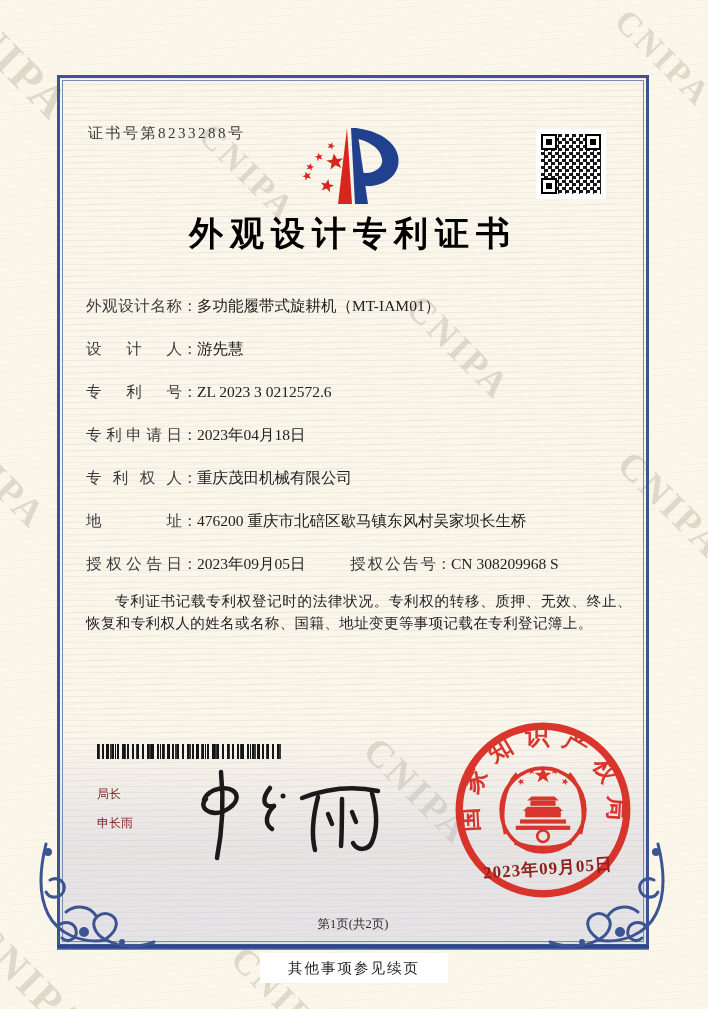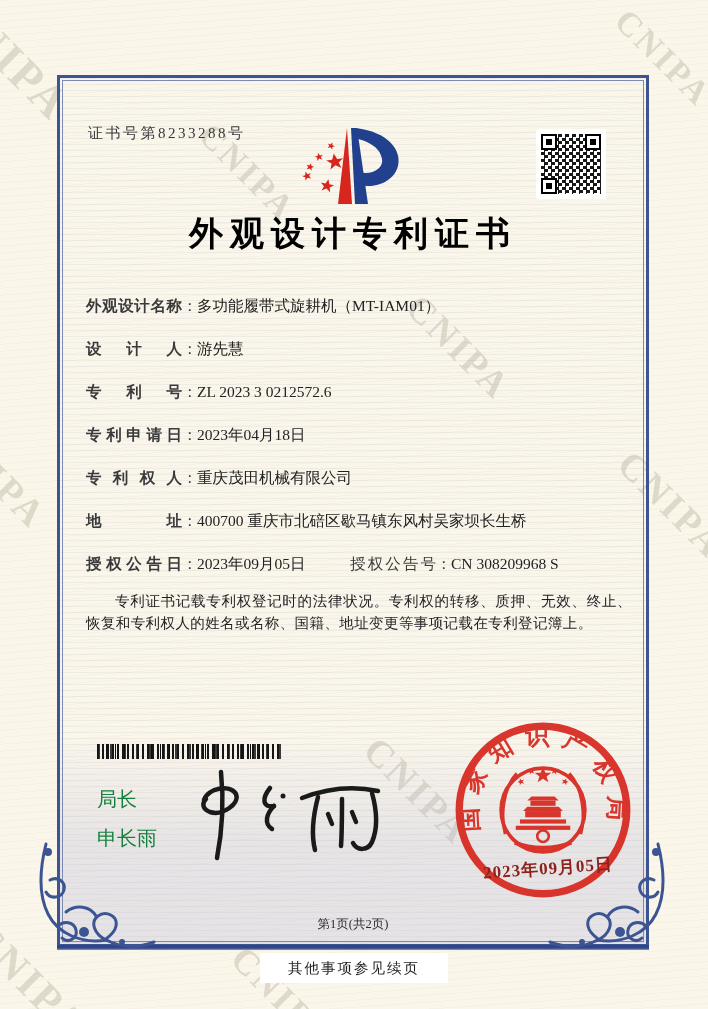--- a/index.html
+++ b/index.html
@@ -38,35 +38,35 @@
     background: repeating-conic-gradient(#181818 0% 25%, #ffffff 0% 50%) 0 0 / 7px 7px; }
   .finder{ position:absolute; width:16px; height:16px; border:2.5px solid #000; background:#fff; }
   .finder::after{ content:""; position:absolute; left:2.5px; top:2.5px; width:6px; height:6px; background:#000; }
   .f-tl{ left:0; top:0; } .f-tr{ right:0; top:0; } .f-bl{ left:0; bottom:0; }
   .title{ position:absolute; left:57px; top:211px; width:592px; text-align:center;
     font-size:34px; font-weight:bold; color:#000000; letter-spacing:7px; z-index:4; }
   .fields{ position:absolute; left:86px; top:296px; width:548px; z-index:4; }
   .field-row{ position:relative; height:27px; margin-bottom:16px; font-size:15.5px; color:#2c2c2e;
     white-space:nowrap; }
   .f-label{ display:inline-block; width:96px; text-align:justify; text-align-last:justify;
-    color:#3a3a3c; vertical-align:top;font-weight:bold; }
+    color:#3a3a3c; vertical-align:top; }
   .f-colon{ display:inline-block; width:15px; color:#3a3a3c; }
   .f-value{ color:#222; }
   .grant-group{ position:absolute; left:264px; top:0; }
   .f-label2{ display:inline-block; width:86px; text-align:justify; text-align-last:justify; color:#3a3a3c; }
   .paras{ position:absolute; left:86px; top:590px; width:546px; z-index:4;
     font-size:14.5px; line-height:22px; color:#1f1f21; text-align:justify; letter-spacing:.4px; }
   .paras p{ text-indent:2em; margin-bottom:9px; }
   .barcode{ position:absolute; left:97px; top:744px; width:184px; height:15px; z-index:4;
     background-image:
       repeating-linear-gradient(90deg,#161616 0 2px,transparent 2px 5px),
       repeating-linear-gradient(90deg,#101010 0 1px,transparent 1px 9px),
       repeating-linear-gradient(90deg,#3a3a3a 0 3px,transparent 3px 13px); }
   .director{ position:absolute; left:97px; top:786px; z-index:4;
-    font-family:"Liberation Sans","DejaVu Sans",sans-serif; font-size:20px; color:#15803d; }
+    font-family:"Liberation Sans","DejaVu Sans",sans-serif; font-size:12px; color:#7f1d1d; }
   .director div{ margin-bottom:12px; }
   .signature{ position:absolute; left:182px; top:766px; z-index:5; }
   .seal{ position:absolute; left:454px; top:721px; z-index:5; opacity:.92; }
   .seal-date{ position:absolute; left:462px; top:857px; width:172px; text-align:center; z-index:6;
     font-size:17px; font-weight:bold; color:#8d211b; letter-spacing:1px; transform:rotate(-4deg); }
   .page-indicator{ position:absolute; left:57px; top:916px; width:592px; text-align:center;
     font-size:12.5px; color:#2c2c2e; z-index:4; }
   .cont-strip{ position:absolute; left:260px; top:953px; width:188px; height:30px; background:#ffffff;
     z-index:5; display:flex; align-items:center; justify-content:center;text-align:center; }
   .cont-strip span{ font-size:14.5px; color:#1f1f21; letter-spacing:2px; }
@@ -160,21 +160,21 @@
   <div class="field-row">
     <span class="f-label">专利号</span><span class="f-colon">：</span><span class="f-value">ZL 2023 3 0212572.6</span>
   </div>
   <div class="field-row">
     <span class="f-label">专利申请日</span><span class="f-colon">：</span><span class="f-value">2023年04月18日</span>
   </div>
   <div class="field-row">
     <span class="f-label">专利权人</span><span class="f-colon">：</span><span class="f-value">重庆茂田机械有限公司</span>
   </div>
   <div class="field-row">
-    <span class="f-label">地址</span><span class="f-colon">：</span><span class="f-value">400700 重庆市北碚区歇马镇东风村吴家坝长生桥</span>
+    <span class="f-label">地址</span><span class="f-colon">：</span><span class="f-value">476200 重庆市北碚区歇马镇东风村吴家坝长生桥</span>
   </div>
   <div class="field-row">
     <span class="f-label">授权公告日</span><span class="f-colon">：</span><span class="f-value">2023年09月05日</span>
     <span class="grant-group">
       <span class="f-label2">授权公告号</span><span class="f-colon">：</span><span class="f-value">CN 308209968 S</span>
     </span>
   </div>
 </div>
 
 <div class="paras">

